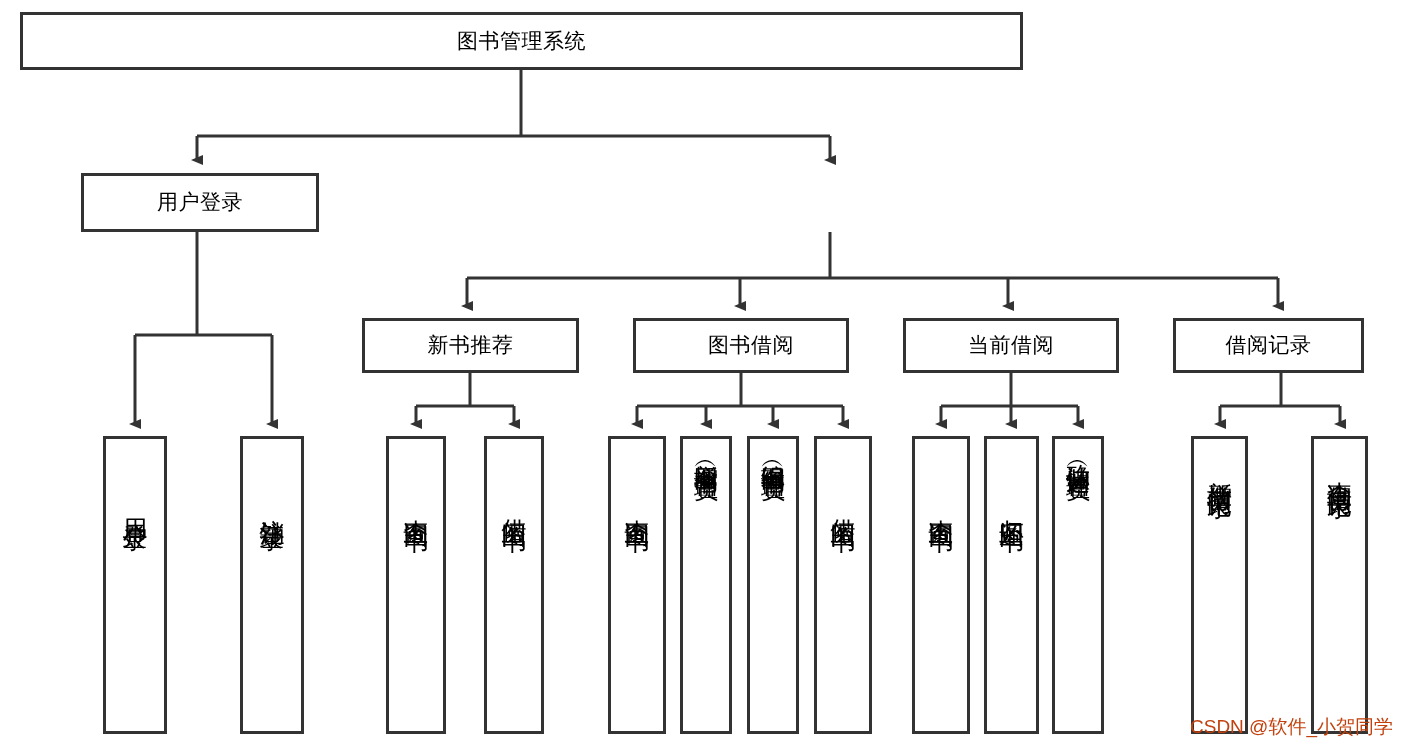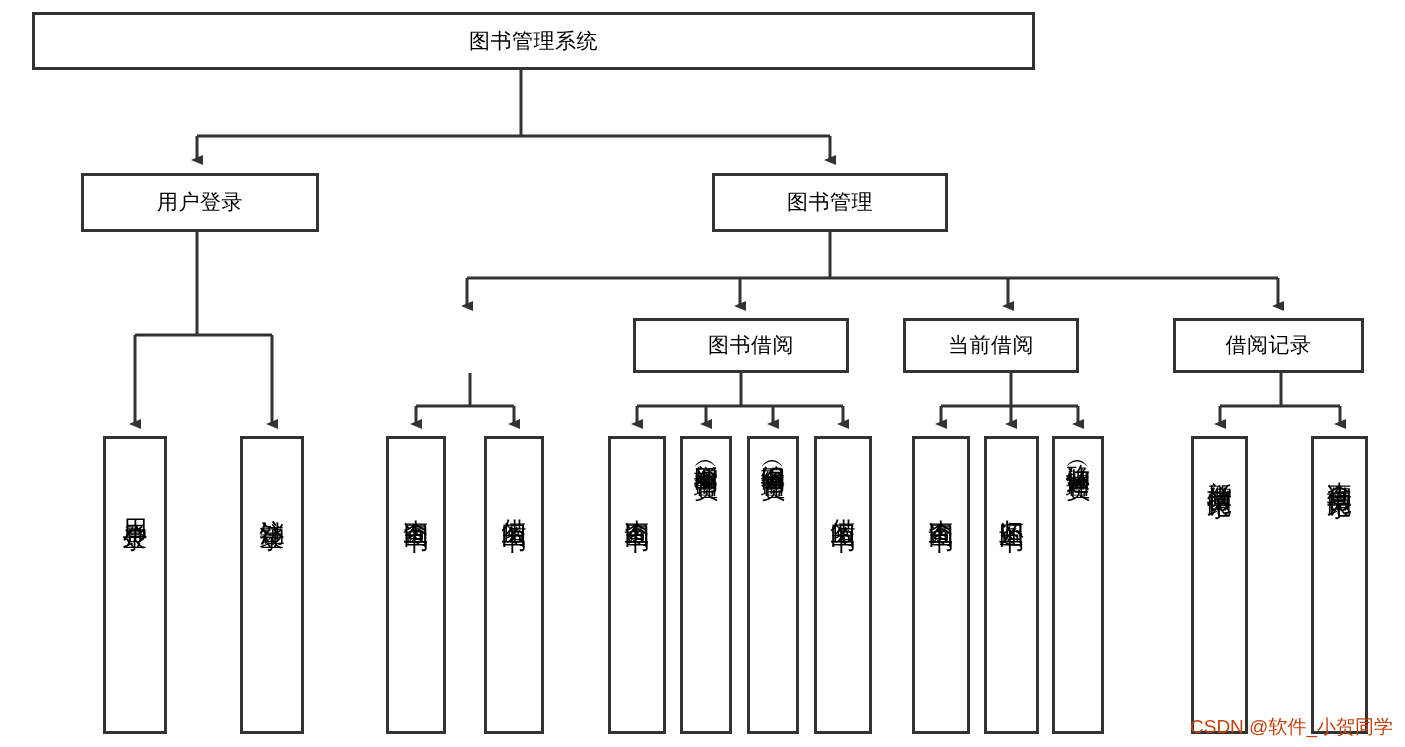--- a/index.html
+++ b/index.html
@@ -134,35 +134,35 @@
     </g>
 
     <g stroke="#333333" stroke-width="3" fill="none">
       <line x1="1281" y1="373" x2="1281" y2="406"></line>
       <line x1="1220" y1="406" x2="1340" y2="406"></line>
       <line x1="1220" y1="406" x2="1220" y2="424" marker-end="url(#arrow)"></line>
       <line x1="1340" y1="406" x2="1340" y2="424" marker-end="url(#arrow)"></line>
     </g>
   </svg>
 
-  <div class="node horiz" style="left:20px; top:12px; width:1003px; height:58px;margin-left:12px;">
+  <div class="node horiz" style="left:20px; top:12px; width:1003px; height:58px;">
     <span class="lbl">图书管理系统</span>
   </div>
 
   <div class="node horiz" style="left:81px; top:173px; width:238px; height:59px;">
     <span class="lbl">用户登录</span>
   </div>
-  <div class="node horiz" style="left:712px; top:173px; width:236px; height:59px;">
-    <span class="lbl">图书管理</span>
-  </div>
-
+
+  <div class="node horiz" style="left:362px; top:318px; width:217px; height:55px;">
+    <span class="lbl">新书推荐</span>
+  </div>
   <div class="node horiz" style="left:633px; top:318px; width:216px; height:55px;padding-left:20px;">
     <span class="lbl">图书借阅</span>
   </div>
-  <div class="node horiz" style="left:903px; top:318px; width:176px; height:55px;">
+  <div class="node horiz" style="left:903px; top:318px; width:216px; height:55px;">
     <span class="lbl">当前借阅</span>
   </div>
   <div class="node horiz" style="left:1173px; top:318px; width:191px; height:55px;">
     <span class="lbl">借阅记录</span>
   </div>
 
   <div class="node vert" style="left:103px; top:436px; width:64px; height:298px; padding-top:60px;">
     <span class="lbl">用户登录</span>
   </div>
   <div class="node vert" style="left:240px; top:436px; width:64px; height:298px; padding-top:60px;">

